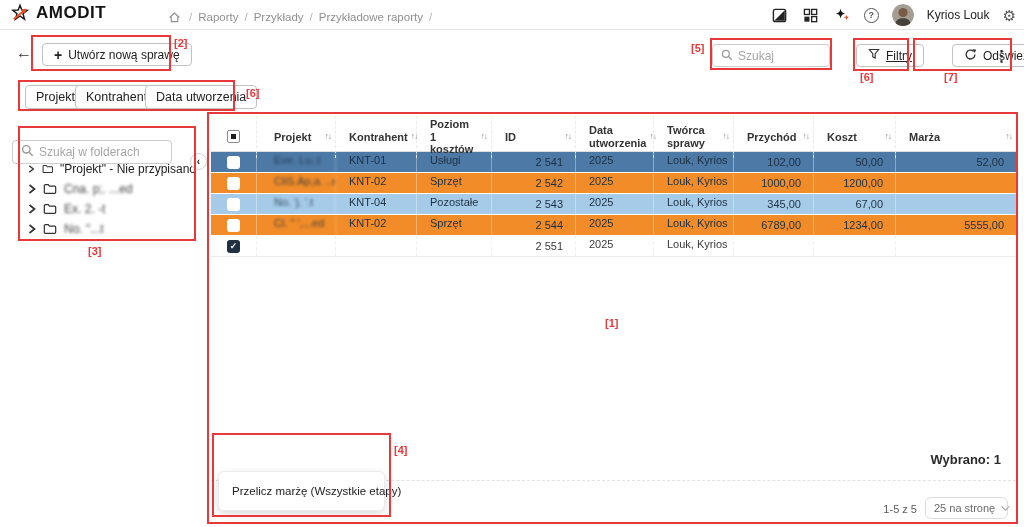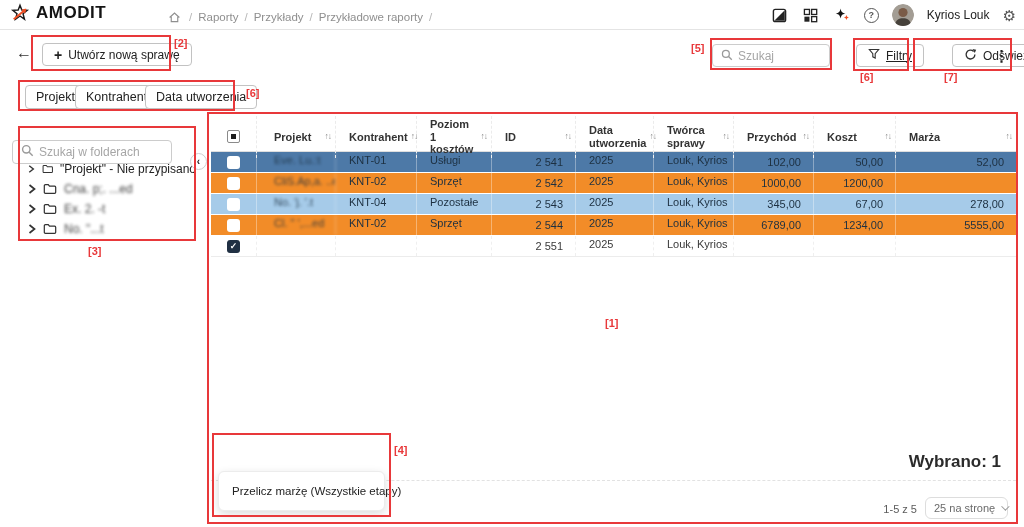--- a/index.html
+++ b/index.html
@@ -85,21 +85,21 @@
   
   .btn-action { position:absolute; left:218px; top:447px; height:23px; background:#1d2b3b; color:#fff;
                 border:none; border-radius:4px; font-size:12px; display:inline-flex; align-items:center;
                 gap:8px; padding:0 12px; cursor:pointer; font-family:"Liberation Sans", sans-serif; }
   .caret-down { width:0; height:0; border-left:4px solid transparent; border-right:4px solid transparent;
                 border-top:5px solid #fff; }
   .action-menu { position:absolute; left:218px; top:471px; width:167px; background:#fff;
                  border:1px solid #ececec; border-radius:6px; box-shadow:0 3px 10px rgba(0,0,0,.14); z-index:6; }
   .action-menu-item { height:38px; display:flex; align-items:center; padding:0 13px; font-size:11.5px;
                       color:#222; cursor:pointer; white-space:nowrap; }
-  .selected-label { position:absolute; right:23px; top:452px; font-size:17px; font-weight:700; color:#2b2b2b; }
+  .selected-label { position:absolute; right:23px; top:452px; font-size:13px; font-weight:700; color:#2b2b2b; }
   .footer-divider { position:absolute; left:211px; top:480px; width:805px; border-top:1px dashed #e2e2e2; }
   .range-label { position:absolute; left:875px; top:503px; width:42px; text-align:right;
                  font-size:11px; color:#5b5b5b; }
   .page-size { position:absolute; left:925px; top:497px; width:83px; height:22px; border:1px solid #ddd;
                border-radius:6px; display:flex; align-items:center; gap:6px; padding:0 8px;
                font-size:11px; color:#6a6a6a; cursor:pointer; background:#fff; white-space:nowrap; }
   .chev-down { width:6px; height:6px; border-right:1.4px solid #9a9a9a; border-bottom:1.4px solid #9a9a9a;
                transform:rotate(45deg) translateY(-2px); flex-shrink:0; }
 
   
@@ -348,21 +348,20 @@
           <span class="cb"></span>
         </div>
       <div class="td redacted" style="padding-left:17px;">No. 'j. '.t</div>
       <div class="td">KNT-04</div>
       <div class="td">Pozostałe</div>
       <div class="td td-num">2 543</div>
       <div class="td">2025</div>
       <div class="td">Louk, Kyrios</div>
       <div class="td td-num">345,00</div>
       <div class="td td-num">67,00</div>
-      <div class="td td-num" style="border-right:none;">278,00</div>
     </div>
 
     <div class="tgrid trow" style="background-color: rgb(242, 140, 40);">
       <div class="td td-check">
           <span class="cb"></span>
         </div>
       <div class="td redacted" style="padding-left:17px;">Cl. '' ',...ed</div>
       <div class="td">KNT-02</div>
       <div class="td">Sprzęt</div>
       <div class="td td-num">2 544</div>

